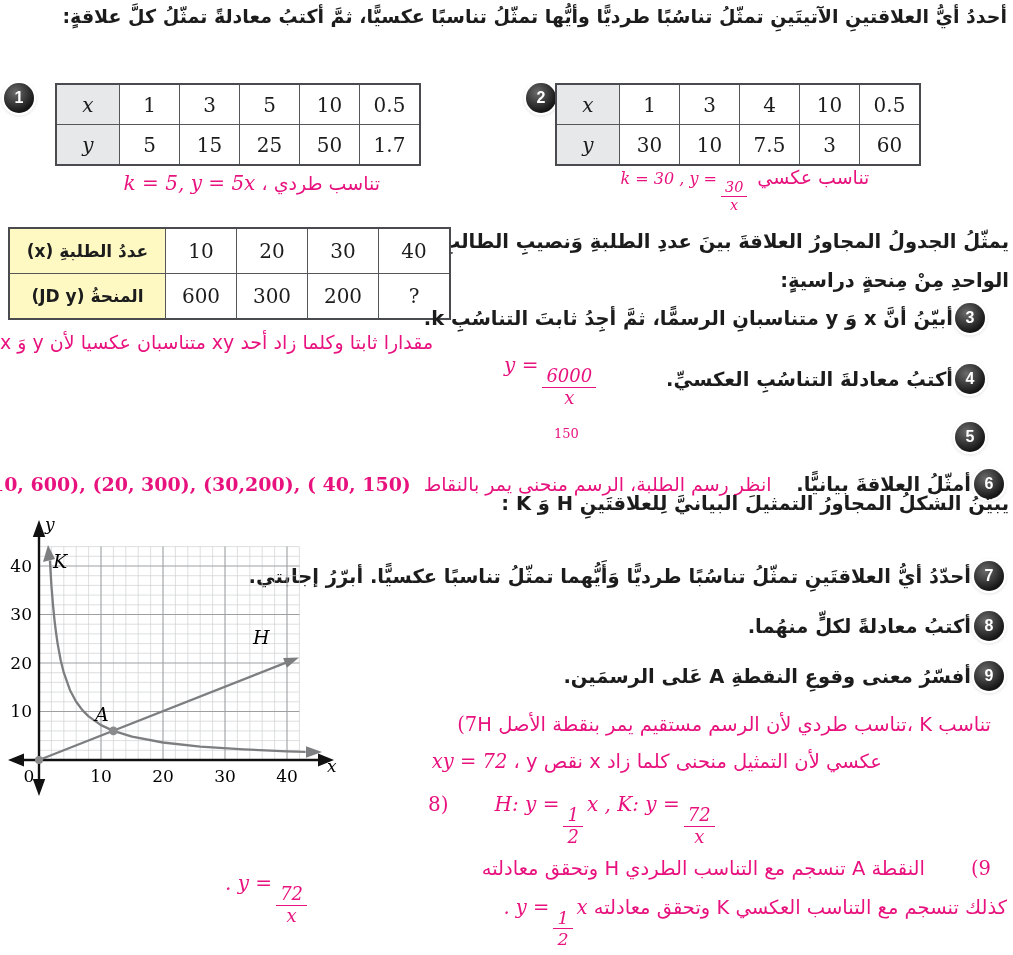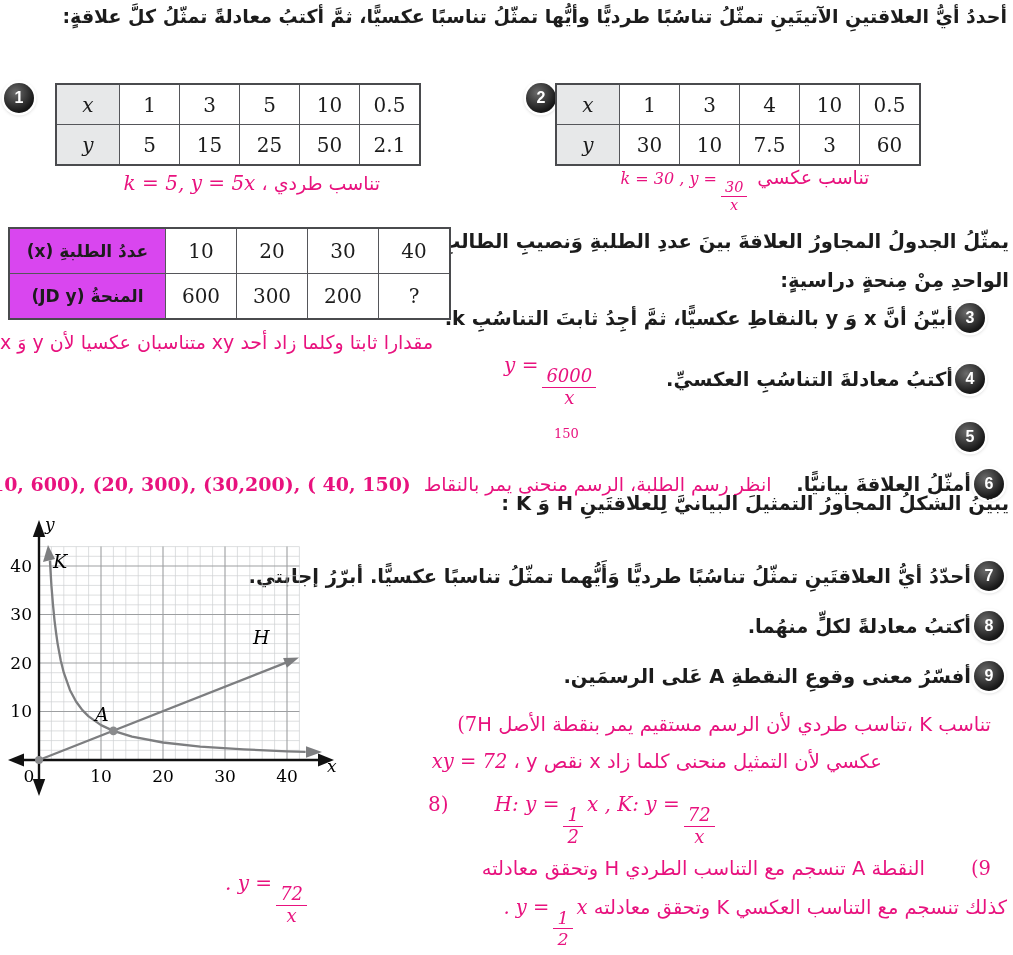--- a/index.html
+++ b/index.html
@@ -8,21 +8,21 @@
   .abs{position:absolute;}
   .rtl{direction:rtl;unicode-bidi:plaintext;text-align:right;}
   .pink{color:#e8127e;}
   .nowrap{white-space:nowrap;}
   .title{top:5px;right:6px;font-size:19px;font-weight:700;direction:rtl;white-space:nowrap;}
   
   table.xy{border-collapse:collapse;border:2.5px solid #4a4b4e;background:#fff;}
   table.xy td{border:1.6px solid #55565a;text-align:center;vertical-align:middle;
       font-family:"DejaVu Serif",serif;font-size:20px;padding:0;}
   table.xy td.hd{background:#e7e8e9;font-style:italic;}
-  table.xy td.hd-ar{background:#d946ef;font-family:"DejaVu Sans",sans-serif;font-weight:700;
+  table.xy td.hd-ar{background:#fef9c3;font-family:"DejaVu Sans",sans-serif;font-weight:700;
       font-size:17px;font-style:normal;direction:rtl;padding:0 8px;}
   .t12 td{width:59px;height:39px;}
   .t12 td.hd{width:62px;}
   .t3 td{width:70px;height:44px;}
   .t3 td.hd-ar{width:139px;}
   
   .qnum{width:30px;height:30px;border-radius:50%;
         background:radial-gradient(circle at 38% 32%,#6b6b6b,#151515 72%);
         color:#fff;font:700 16px "Liberation Sans",sans-serif;
         display:flex;align-items:center;justify-content:center;
@@ -60,21 +60,21 @@
       <td>5</td>
       <td>10</td>
       <td>0.5</td>
     </tr>
     <tr>
       <td class="hd">y</td>
       <td>5</td>
       <td>15</td>
       <td>25</td>
       <td>50</td>
-      <td>2.1</td>
+      <td>1.7</td>
     </tr>
   </tbody>
     </table>
   <div class="abs ansline pink" style="left:130px;top:171px;width:250px;text-align:center;">
     <span>تناسب طردي ،</span>
     <span class="math" style="font-size:20px;">k = 5, y = 5x</span>
   </div>
 
   <div class="abs qnum" style="left:526px;top:83px;">
     <span>2</span>
@@ -133,21 +133,21 @@
   </tbody>
     </table>
 
   <div class="abs ansline pink" style="left:0px;top:325px;width:432px;line-height:34px;">
     <div class="rtl">x وَ y متناسبان عكسيا لأن xy مقدارا ثابتا وكلما زاد أحد</div>
   </div>
 
   <div class="abs qnum" style="left:955px;top:303px;">
     <span>3</span>
   </div>
-  <div class="abs item" style="right:60px;top:307px;">أبيّنُ أنَّ x وَ y بالنقاطِ عكسيًّا، ثمَّ أجِدُ ثابتَ التناسُبِ k.</div>
+  <div class="abs item" style="right:60px;top:307px;">أبيّنُ أنَّ x وَ y متناسبانِ الرسمًّا، ثمَّ أجِدُ ثابتَ التناسُبِ k.</div>
 
   <div class="abs qnum" style="left:955px;top:364px;">
     <span>4</span>
   </div>
   <div class="abs item" style="right:60px;top:368px;">أكتبُ معادلةَ التناسُبِ العكسيِّ.</div>
   <div class="abs math pink" style="left:504px;top:353px;font-size:20px;">
     <span>y =</span><span class="frac">
         <span class="fnum">6000</span>
         <span class="fden">x</span>
       </span>

